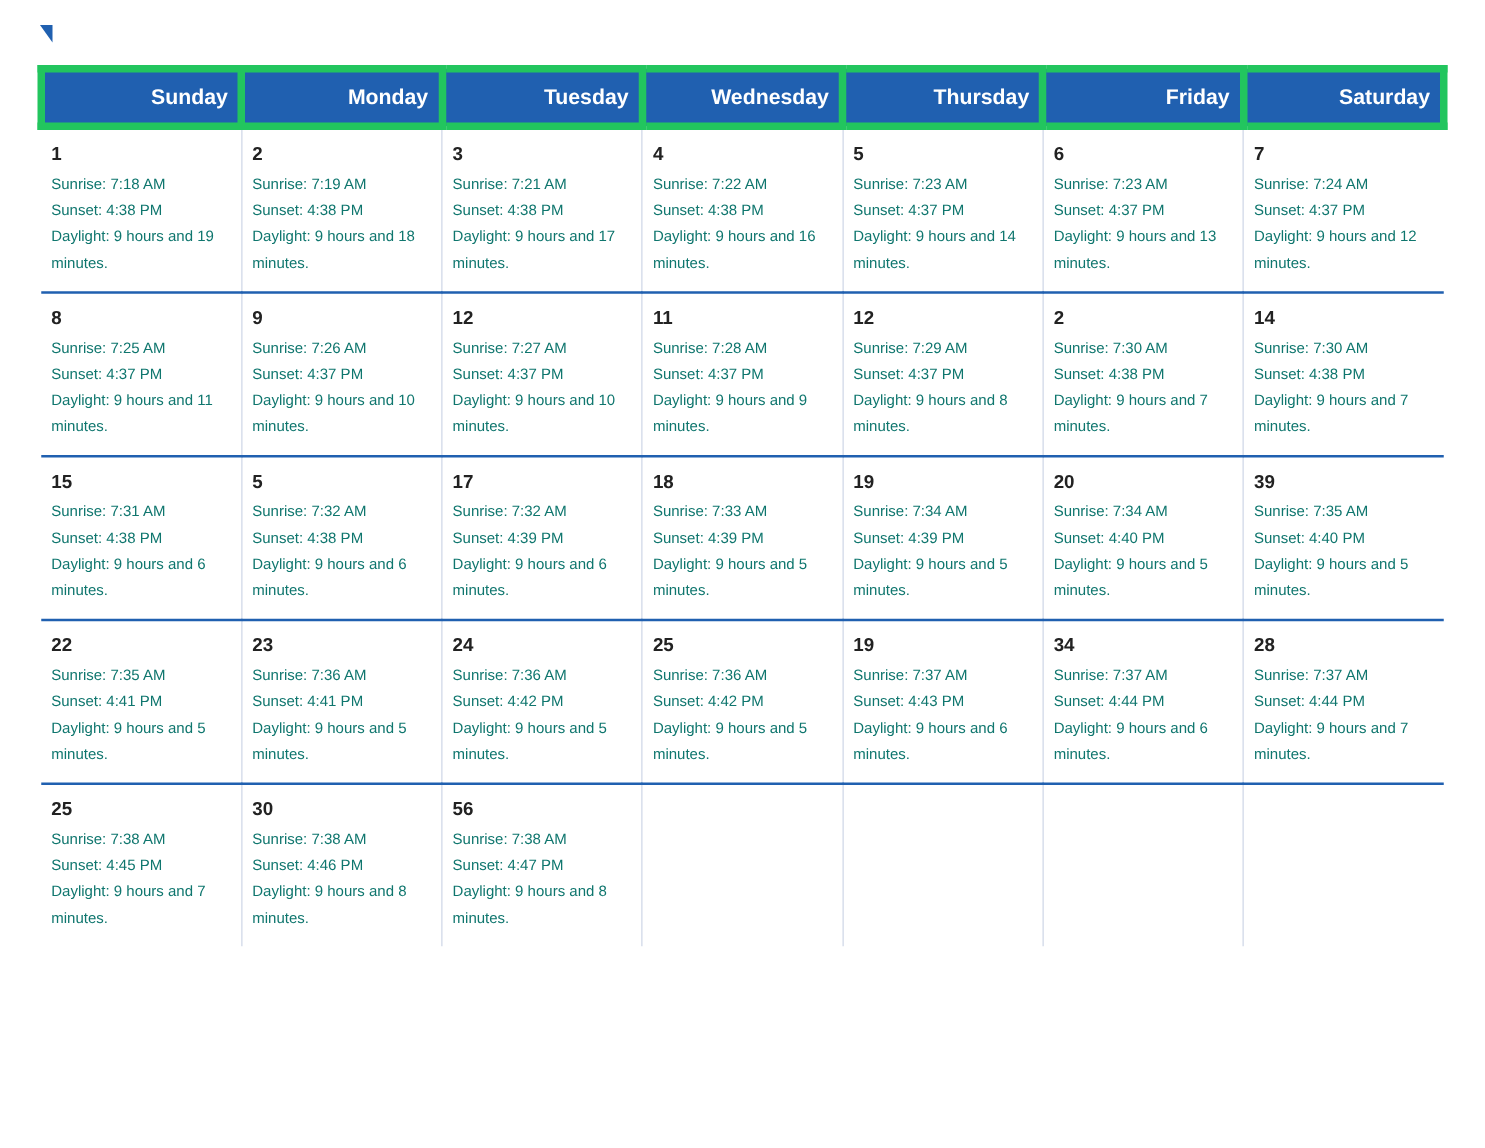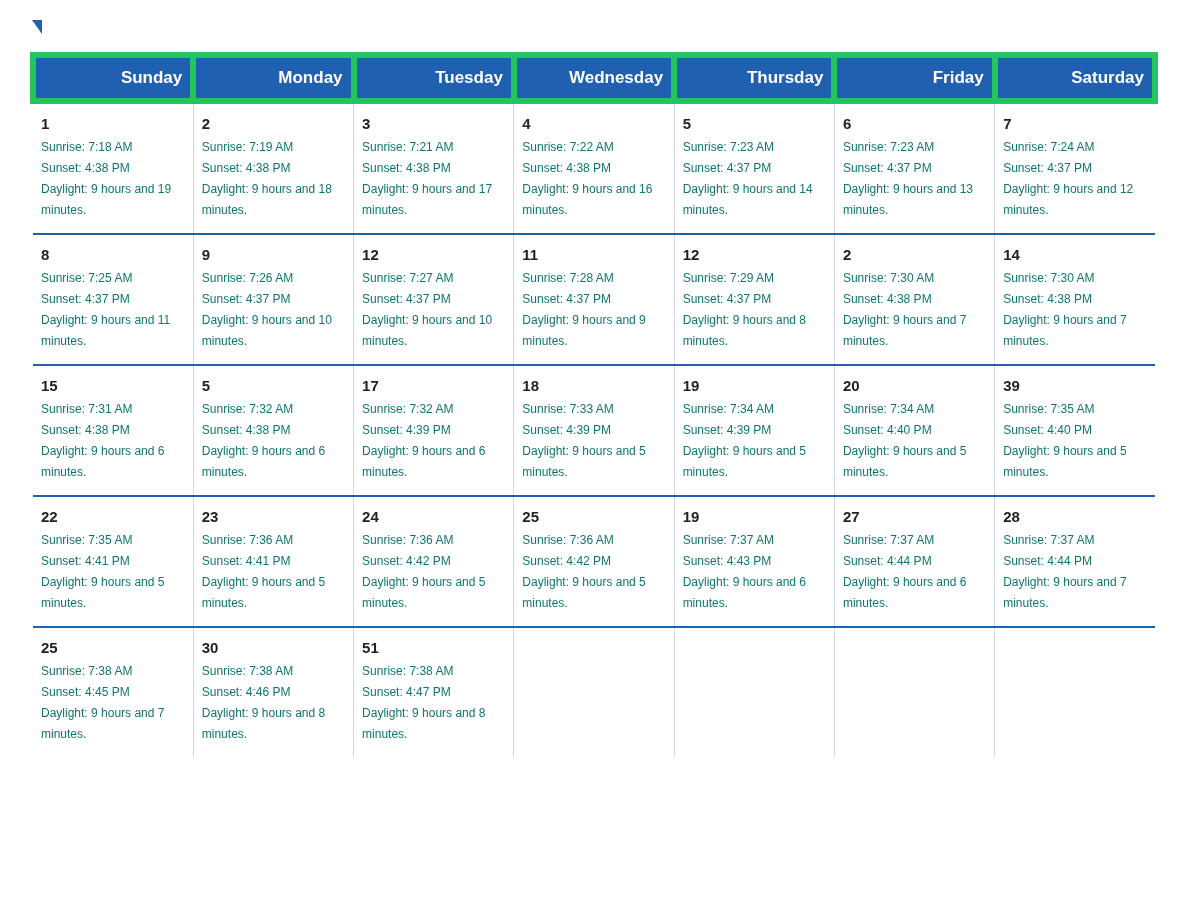--- a/index.html
+++ b/index.html
@@ -179,26 +179,26 @@
         <td><span class="day-num">19</span><span class="day-info">Sunrise: 7:34 AM<br>Sunset: 4:39 PM<br>Daylight: 9 hours and 5 minutes.</span></td>
         <td><span class="day-num">20</span><span class="day-info">Sunrise: 7:34 AM<br>Sunset: 4:40 PM<br>Daylight: 9 hours and 5 minutes.</span></td>
         <td><span class="day-num">39</span><span class="day-info">Sunrise: 7:35 AM<br>Sunset: 4:40 PM<br>Daylight: 9 hours and 5 minutes.</span></td>
       </tr>
       <tr>
         <td><span class="day-num">22</span><span class="day-info">Sunrise: 7:35 AM<br>Sunset: 4:41 PM<br>Daylight: 9 hours and 5 minutes.</span></td>
         <td><span class="day-num">23</span><span class="day-info">Sunrise: 7:36 AM<br>Sunset: 4:41 PM<br>Daylight: 9 hours and 5 minutes.</span></td>
         <td><span class="day-num">24</span><span class="day-info">Sunrise: 7:36 AM<br>Sunset: 4:42 PM<br>Daylight: 9 hours and 5 minutes.</span></td>
         <td><span class="day-num">25</span><span class="day-info">Sunrise: 7:36 AM<br>Sunset: 4:42 PM<br>Daylight: 9 hours and 5 minutes.</span></td>
         <td><span class="day-num">19</span><span class="day-info">Sunrise: 7:37 AM<br>Sunset: 4:43 PM<br>Daylight: 9 hours and 6 minutes.</span></td>
-        <td><span class="day-num">27</span><span class="day-info">Sunrise: 7:37 AM<br>Sunset: 4:44 PM<br>Daylight: 9 hours and 6 minutes.</span></td>
+        <td><span class="day-num">34</span><span class="day-info">Sunrise: 7:37 AM<br>Sunset: 4:44 PM<br>Daylight: 9 hours and 6 minutes.</span></td>
         <td><span class="day-num">28</span><span class="day-info">Sunrise: 7:37 AM<br>Sunset: 4:44 PM<br>Daylight: 9 hours and 7 minutes.</span></td>
       </tr>
       <tr>
         <td><span class="day-num">25</span><span class="day-info">Sunrise: 7:38 AM<br>Sunset: 4:45 PM<br>Daylight: 9 hours and 7 minutes.</span></td>
         <td><span class="day-num">30</span><span class="day-info">Sunrise: 7:38 AM<br>Sunset: 4:46 PM<br>Daylight: 9 hours and 8 minutes.</span></td>
-        <td><span class="day-num">51</span><span class="day-info">Sunrise: 7:38 AM<br>Sunset: 4:47 PM<br>Daylight: 9 hours and 8 minutes.</span></td>
+        <td><span class="day-num">56</span><span class="day-info">Sunrise: 7:38 AM<br>Sunset: 4:47 PM<br>Daylight: 9 hours and 8 minutes.</span></td>
         <td class="empty-cell"></td>
         <td class="empty-cell"></td>
         <td class="empty-cell"></td>
         <td class="empty-cell"></td>
       </tr>
     </tbody>
 </table>
 
 </body></html>

